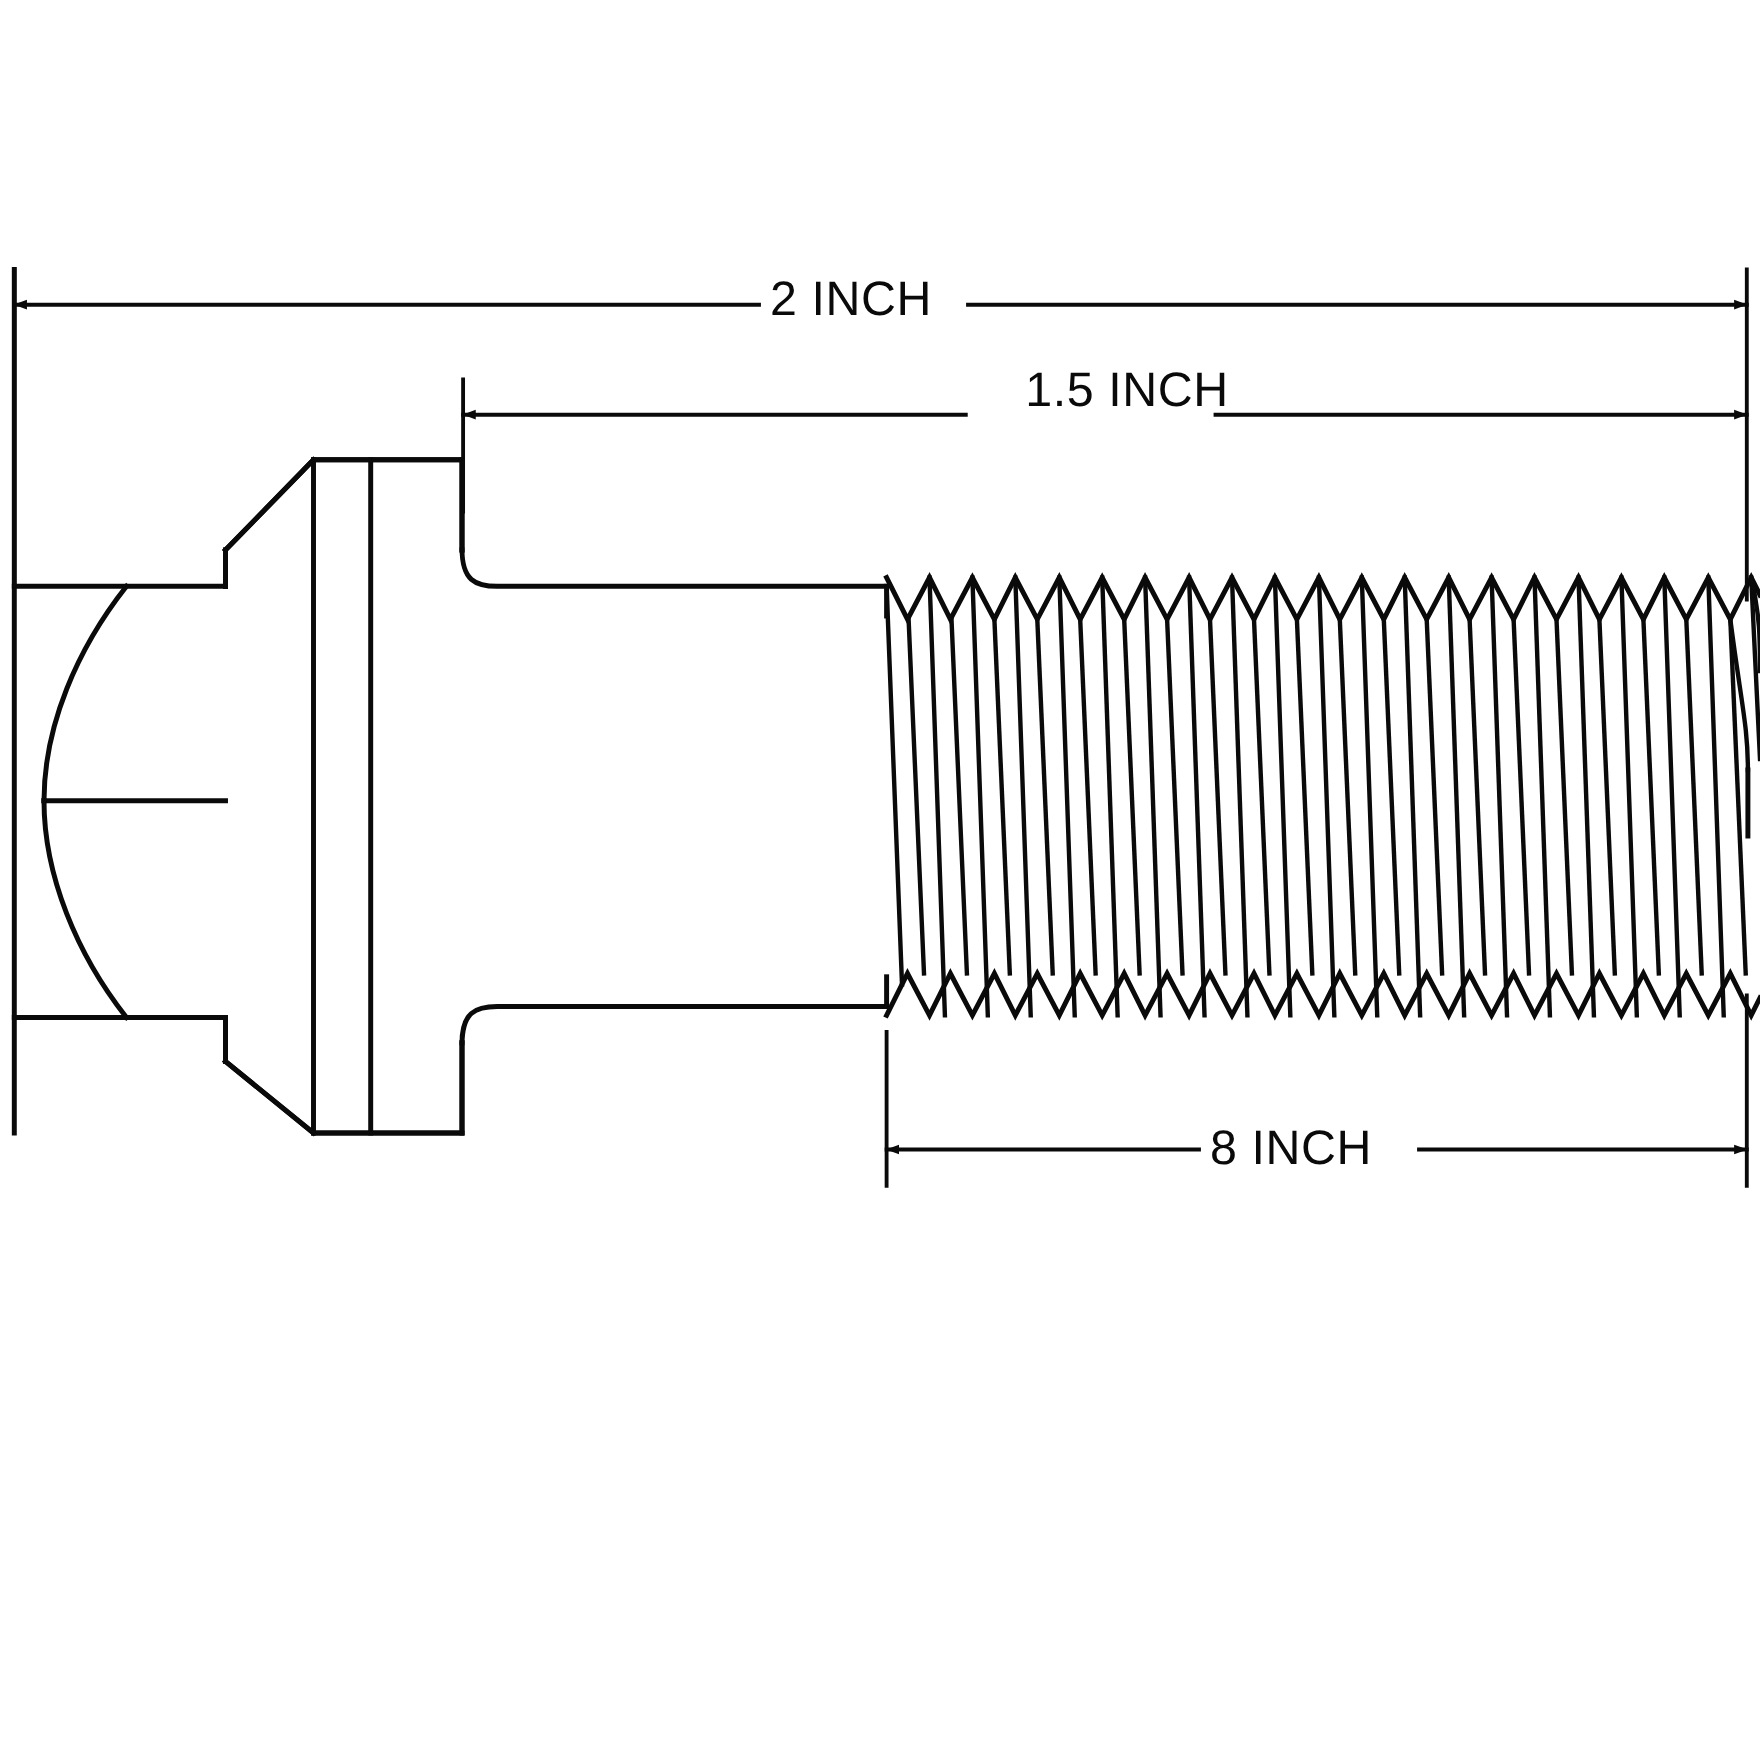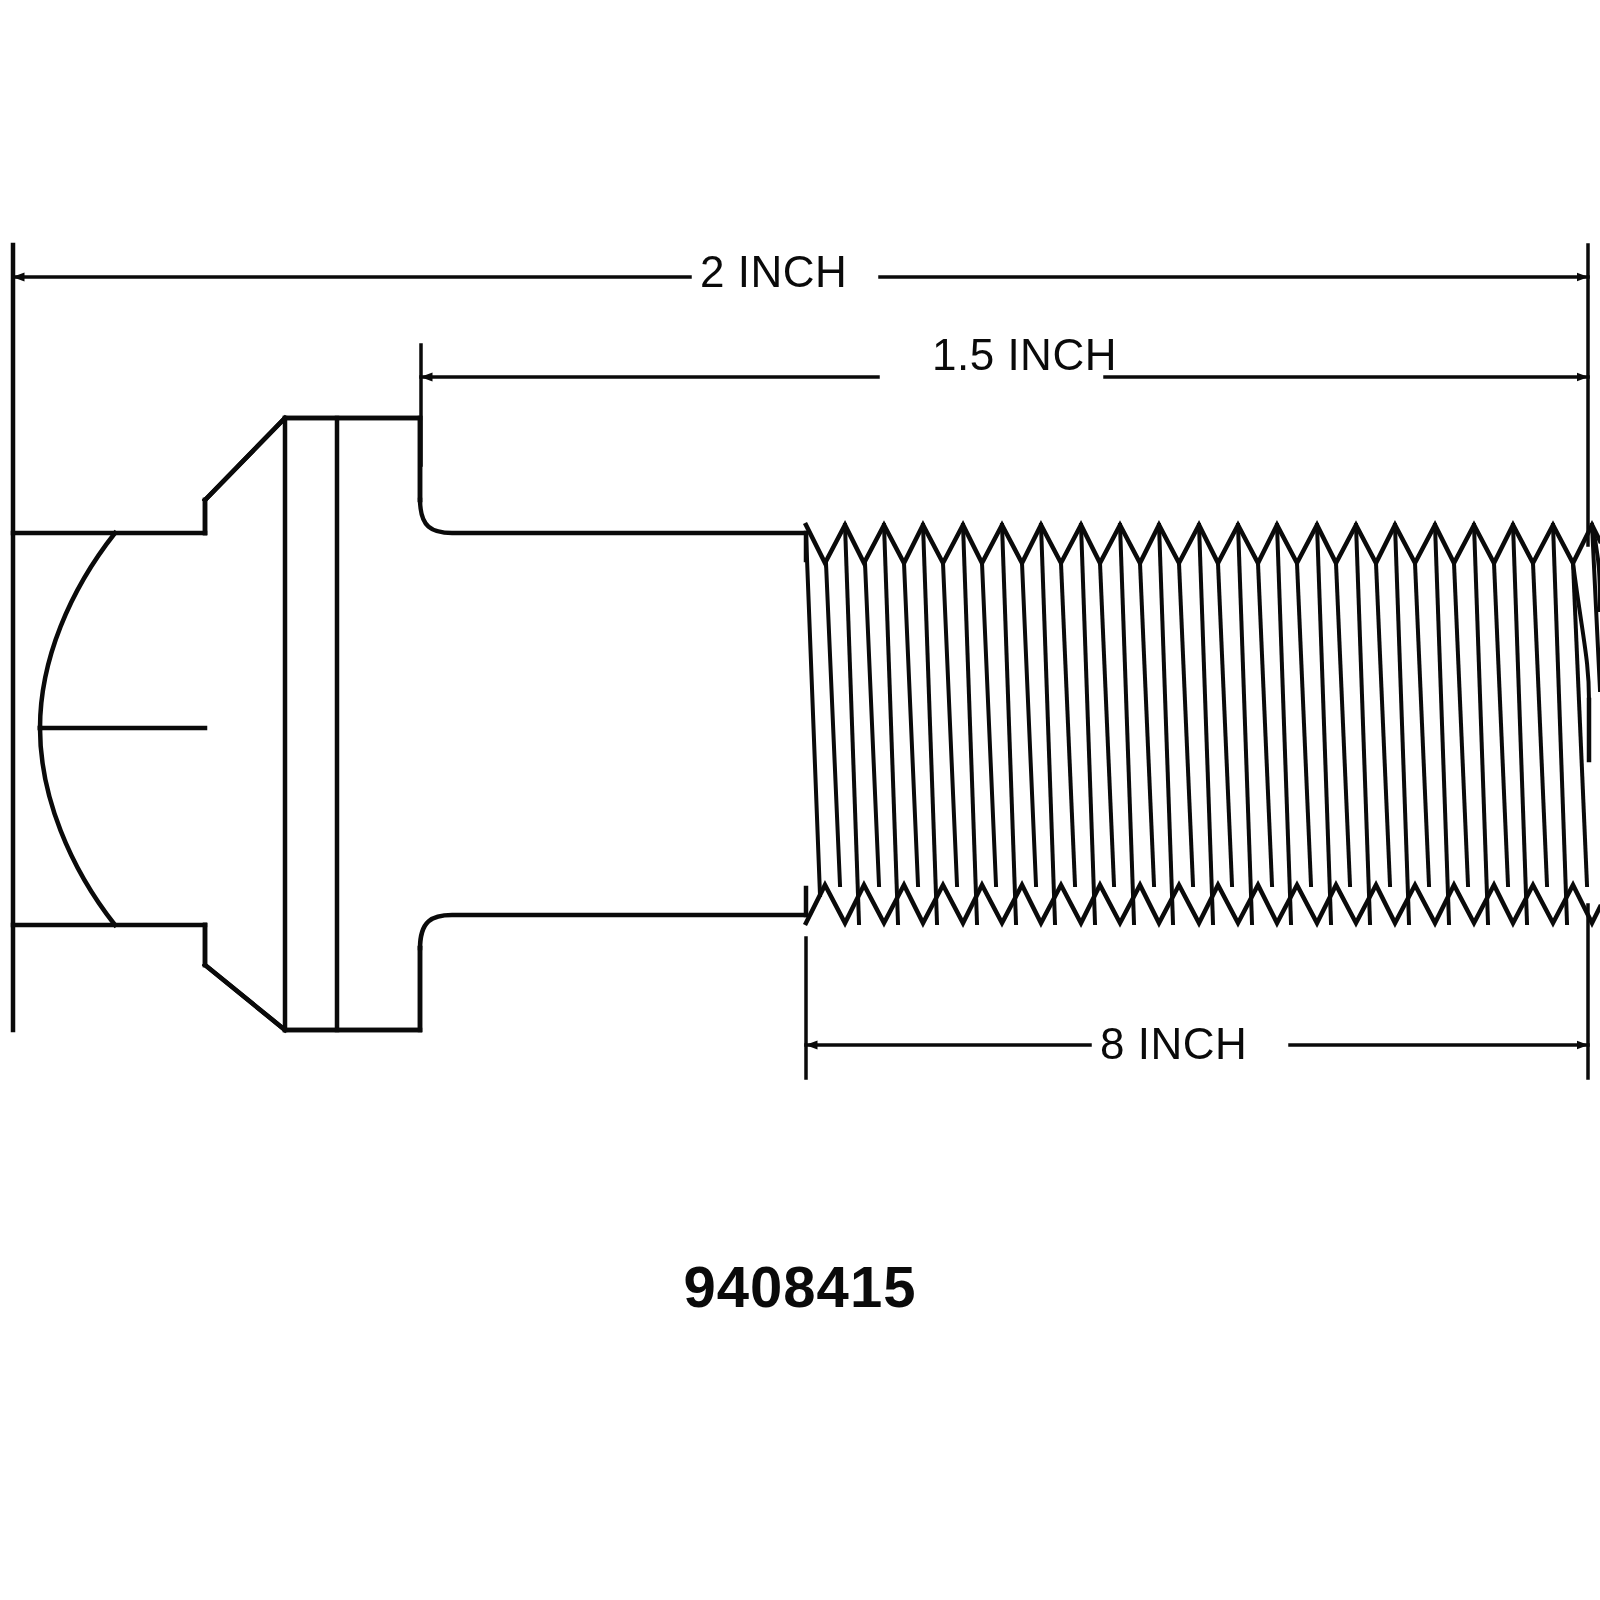--- a/index.html
+++ b/index.html
@@ -218,15 +218,14 @@
 
     </g>
   </svg>
 
   <div class="dim-text" id="dim-overall-label">2 INCH</div>
 
   <div class="dim-text" id="dim-shank-label">1.5 INCH</div>
 
   <div class="dim-text" id="dim-thread-label">8 INCH</div>
 
-  <div id="part-number">9408415</div>
 
 </div>
 
 </body></html>

